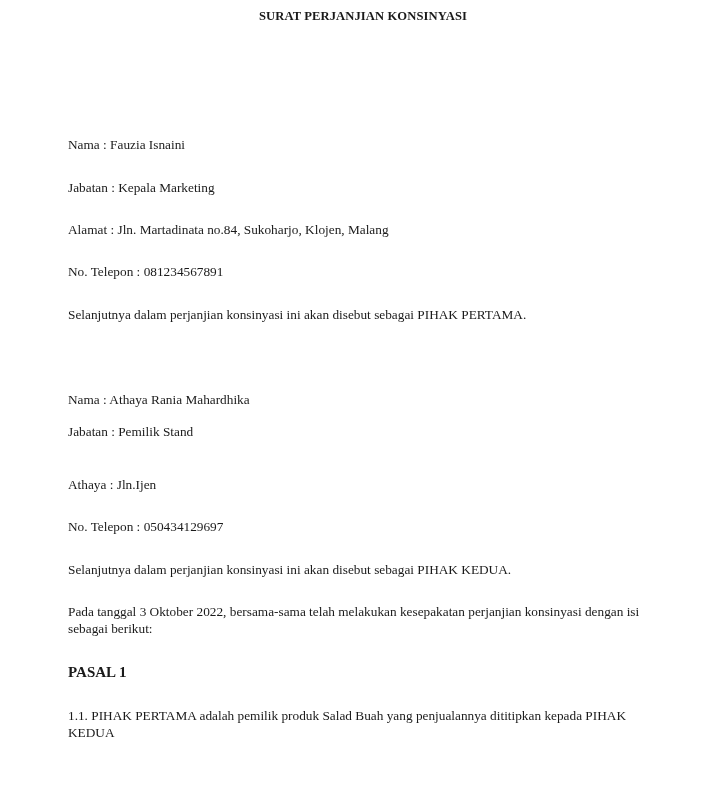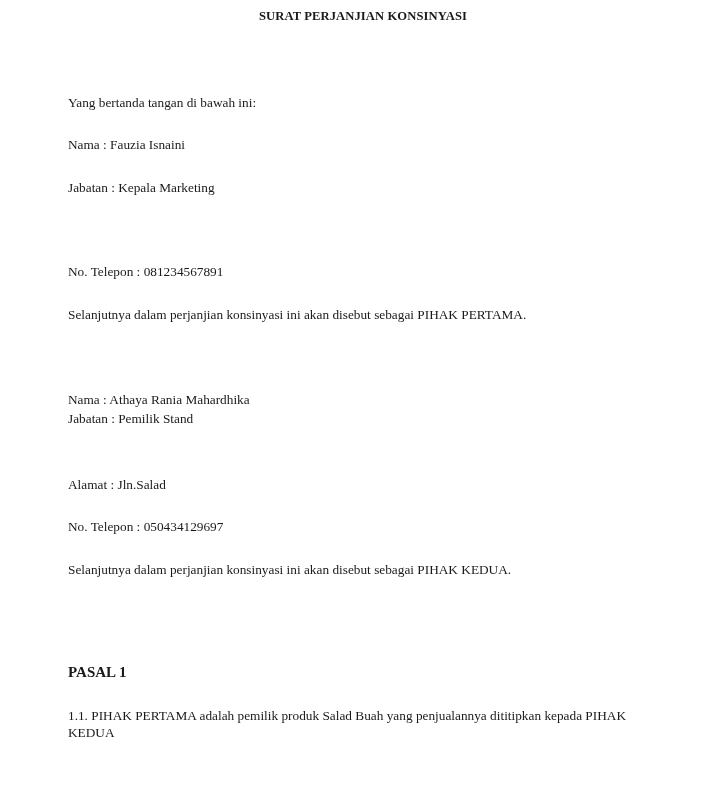--- a/index.html
+++ b/index.html
@@ -48,31 +48,32 @@
       width: 600px;
     }
   </style>
 </head>
 <body>
 
 <div class="page">
 
   <div class="title">SURAT PERJANJIAN KONSINYASI</div>
 
-  <div class="line" style="top:94px">Yang bertanda tangan di bawah ini:</div>
 
   <div class="line" style="top:136px">Nama : Fauzia Isnaini</div>
   <div class="line" style="top:179px">Jabatan : Kepala Marketing</div>
+  <div class="line" style="top:221px">Alamat : Jln. Martadinata no.84, Sukoharjo, Klojen, Malang</div>
   <div class="line" style="top:263px">No. Telepon : 081234567891</div>
   <div class="line" style="top:306px">Selanjutnya dalam perjanjian konsinyasi ini akan disebut sebagai PIHAK PERTAMA.</div>
 
   <div class="line" style="top:391px">Nama : Athaya Rania Mahardhika</div>
-  <div class="line" style="top:410px">Jabatan : Pemilik Stand</div>
-  <div class="line" style="top:476px">Alamat : Jln.Salad</div>
+  <div class="line" style="top:423px">Jabatan : Pemilik Stand</div>
+  <div class="line" style="top:476px">Athaya : Jln.Ijen</div>
   <div class="line" style="top:518px">No. Telepon : 050434129697</div>
   <div class="line" style="top:561px">Selanjutnya dalam perjanjian konsinyasi ini akan disebut sebagai PIHAK KEDUA.</div>
 
+  <div class="line wrap" style="top:603px; width:596px"> Pada tanggal 3 Oktober 2022, bersama-sama telah melakukan kesepakatan perjanjian konsinyasi dengan isi sebagai berikut:</div>
 
   <div class="line heading" style="top:664px">PASAL 1</div>
 
   <div class="line wrap" style="top:707px; width:600px">1.1. PIHAK PERTAMA adalah pemilik produk Salad Buah yang penjualannya dititipkan kepada PIHAK KEDUA</div>
 
 </div>
 
 </body></html>

